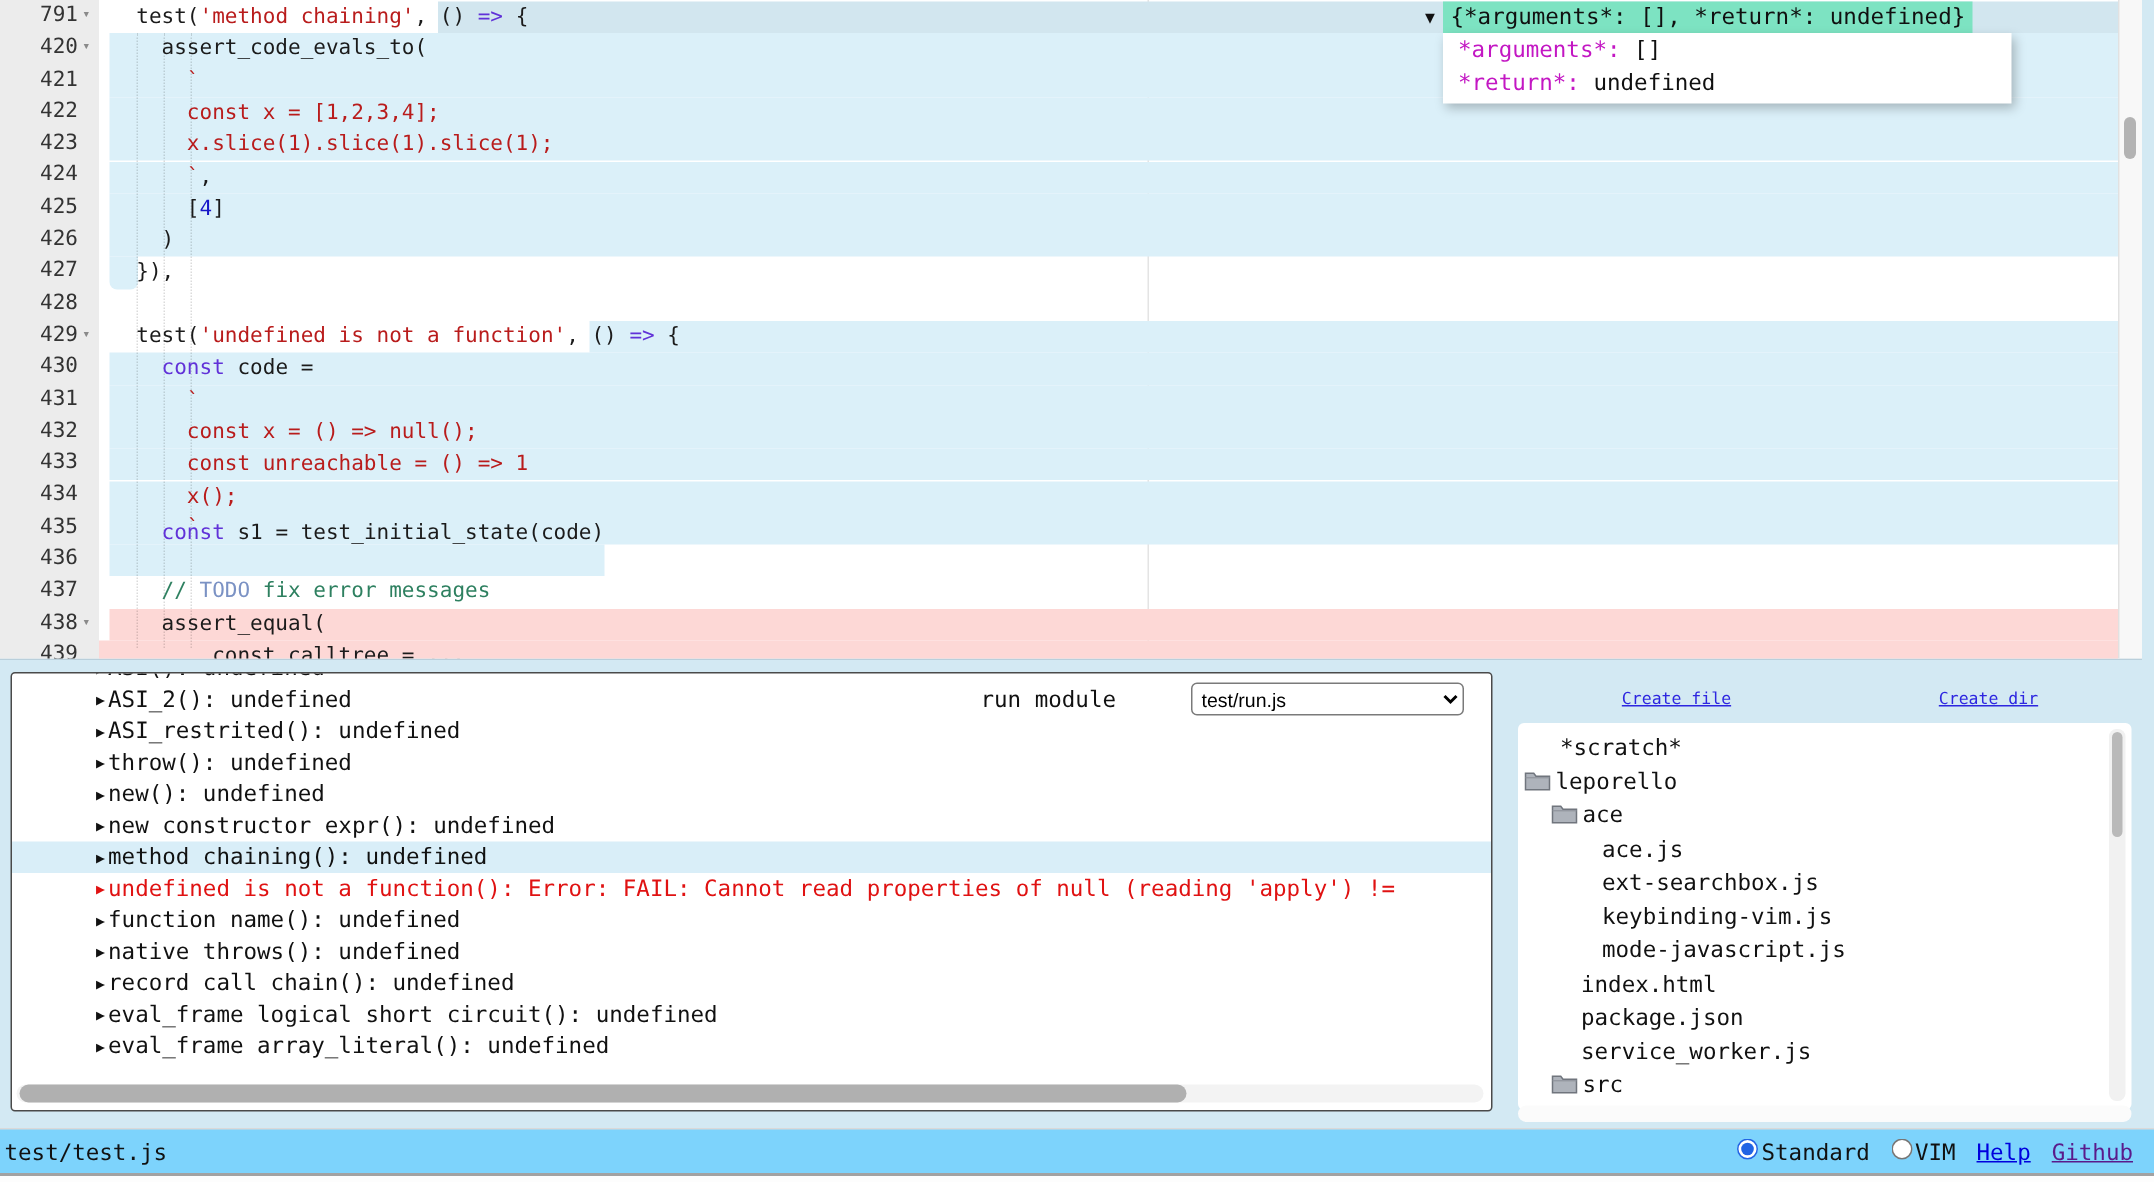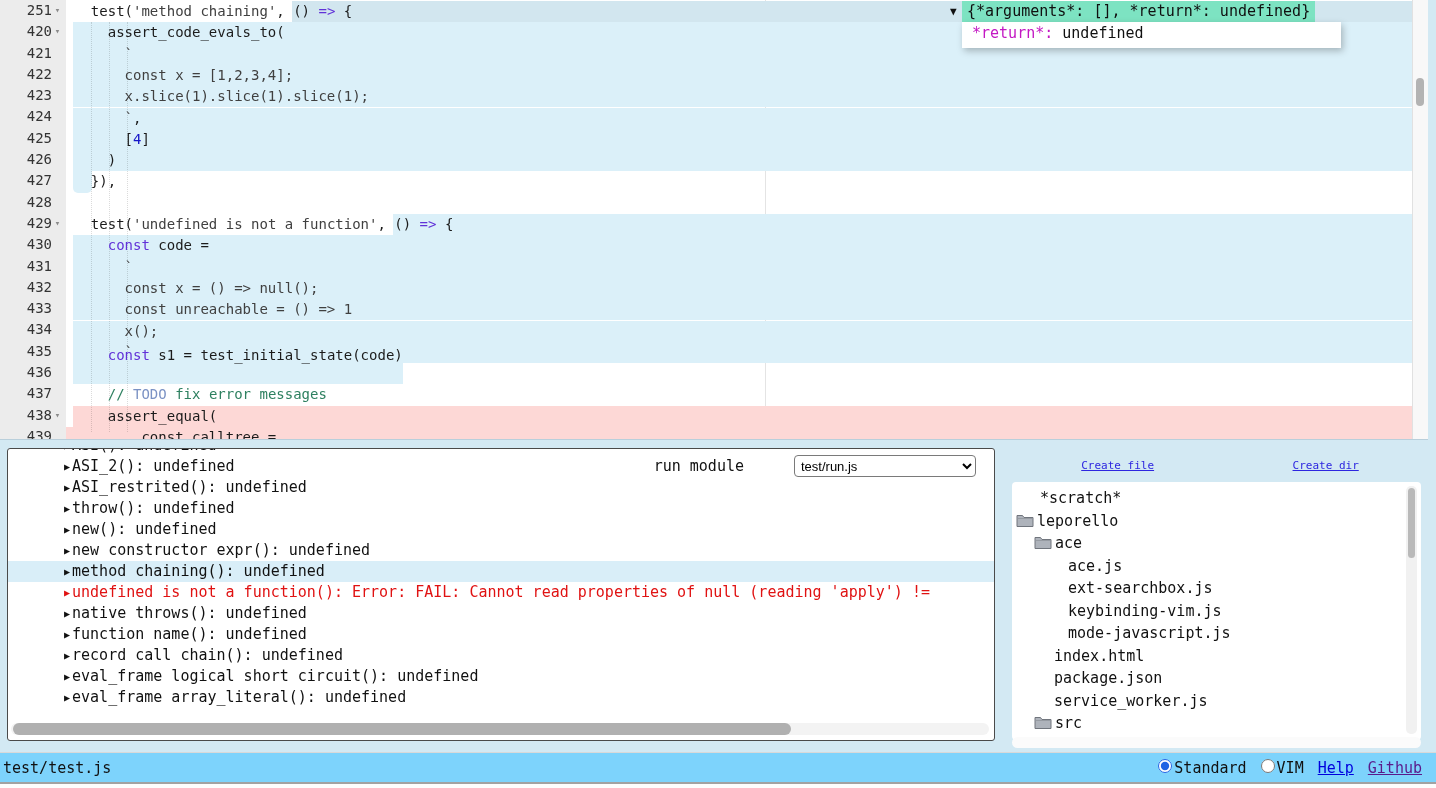--- a/index.html
+++ b/index.html
@@ -28,21 +28,21 @@
   .bgseg{position:absolute;height:21.3px;z-index:1;}
   .bg-sel{background:#dbf0f9;}
   .bg-selA{background:#d2e6ef;}
   .bg-err{background:#fdd8d6;}
   .bg-round{border-bottom-left-radius:5px;border-bottom-right-radius:5px;}
   .codeline{
     position:absolute;left:74px;height:21.3px;line-height:21.3px;white-space:pre;
     font-size:14px;color:#1b1b1b;z-index:3;
   }
   .tk-p{color:#1b1b1b;}
-  .tk-s{color:#404040;}
+  .tk-s{color:#b91c1c;}
   .tk-k{color:#6132d8;}
   .tk-n{color:#1616c8;}
   .tk-c{color:#2e8060;}
   .tk-t{color:#7b92c4;}
   
   #ed-scroll{
     position:absolute;left:1412px;top:0;width:15px;height:439px;background:#f8f8f8;
     border-left:1px solid #e1e1e1;border-right:1px solid #e1e1e1;z-index:6;
   }
   #ed-thumb{position:absolute;left:3px;top:78px;width:8px;height:28px;background:#b3b3b3;border-radius:4px;}
@@ -157,21 +157,21 @@
       <div class="codeline" style="top: 299.2px;"><span class="tk-s">      const unreachable = () =&gt; 1</span></div>
       <div class="codeline" style="top: 320.5px;"><span class="tk-s">      x();</span></div>
       <div class="codeline" style="top: 341.8px;"><span class="tk-s">      `</span></div>
       <div class="codeline" style="top: 345px;"><span class="tk-p">    </span><span class="tk-k">const</span><span class="tk-p"> s1 = test_initial_state(code)</span></div>
       <div class="codeline" style="top: 384.4px;"><span class="tk-c">    // </span><span class="tk-t">TODO</span><span class="tk-c"> fix error messages</span></div>
       <div class="codeline" style="top: 405.7px;"><span class="tk-p">    assert_equal(</span></div>
       <div class="codeline" style="top: 427px;"><span class="tk-p">        const calltree = ...</span></div>
     </div>
   <div id="gutter">
       <div class="gcell">
-        <span class="gnum">251</span>
+        <span class="gnum">791</span>
         <span class="gfold">▾</span>
       </div>
       <div class="gcell">
         <span class="gnum">420</span>
         <span class="gfold">▾</span>
       </div>
       <div class="gcell">
         <span class="gnum">421</span>
         <span class="gfold"></span>
       </div>
@@ -248,37 +248,38 @@
         <span class="gfold"></span>
       </div>
     </div>
   <div id="ed-scroll">
     <div id="ed-thumb"></div>
   </div>
   <div id="popup">
     <span id="popup-tri">▼</span>
     <div id="popup-header">{*arguments*: [], *return*: undefined}</div>
     <div id="popup-body">
+        <div class="popup-row"><span class="popup-key">*arguments*:</span><span class="popup-val"> []</span></div>
         <div class="popup-row"><span class="popup-key">*return*:</span><span class="popup-val"> undefined</span></div>
       </div>
   </div>
 </div>
 
 <div id="results">
   <div id="result-rows">
       <div class="rrow"><span class="arrow">▶</span><span>ASI(): undefined</span></div>
       <div class="rrow"><span class="arrow">▶</span><span>ASI_2(): undefined</span></div>
       <div class="rrow"><span class="arrow">▶</span><span>ASI_restrited(): undefined</span></div>
       <div class="rrow"><span class="arrow">▶</span><span>throw(): undefined</span></div>
       <div class="rrow"><span class="arrow">▶</span><span>new(): undefined</span></div>
       <div class="rrow"><span class="arrow">▶</span><span>new constructor expr(): undefined</span></div>
       <div class="rrow rrow-sel"><span class="arrow">▶</span><span>method chaining(): undefined</span></div>
       <div class="rrow rrow-err"><span class="arrow">▶</span><span>undefined is not a function(): Error: FAIL: Cannot read properties of null (reading 'apply') !=</span></div>
+      <div class="rrow"><span class="arrow">▶</span><span>function name(): undefined</span></div>
       <div class="rrow"><span class="arrow">▶</span><span>native throws(): undefined</span></div>
-      <div class="rrow"><span class="arrow">▶</span><span>function name(): undefined</span></div>
       <div class="rrow"><span class="arrow">▶</span><span>record call chain(): undefined</span></div>
       <div class="rrow"><span class="arrow">▶</span><span>eval_frame logical short circuit(): undefined</span></div>
       <div class="rrow"><span class="arrow">▶</span><span>eval_frame array_literal(): undefined</span></div>
     </div>
   <div id="run-module">
     <span id="run-module-label">run module</span>
     <select id="module-select"><option>test/run.js</option></select>
   </div>
   <div id="res-hscroll">
     <div id="res-hthumb"></div>

